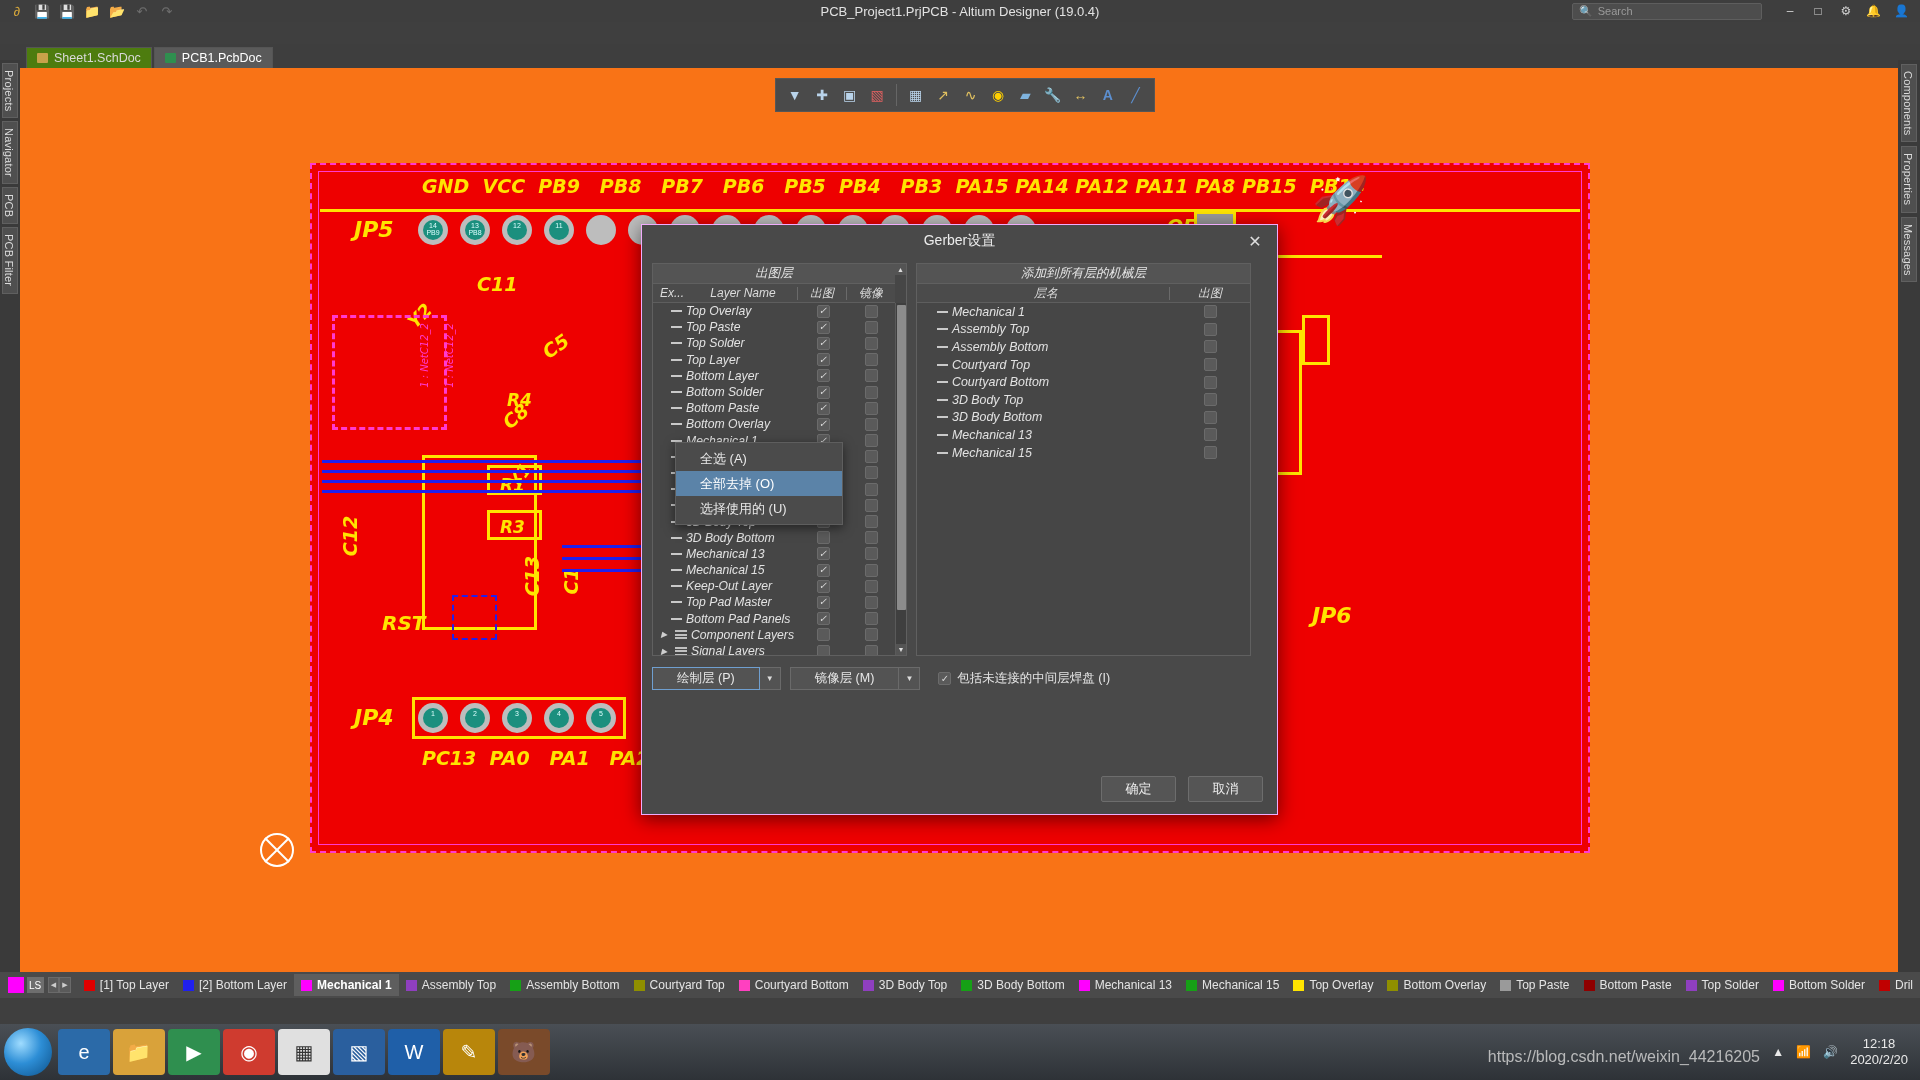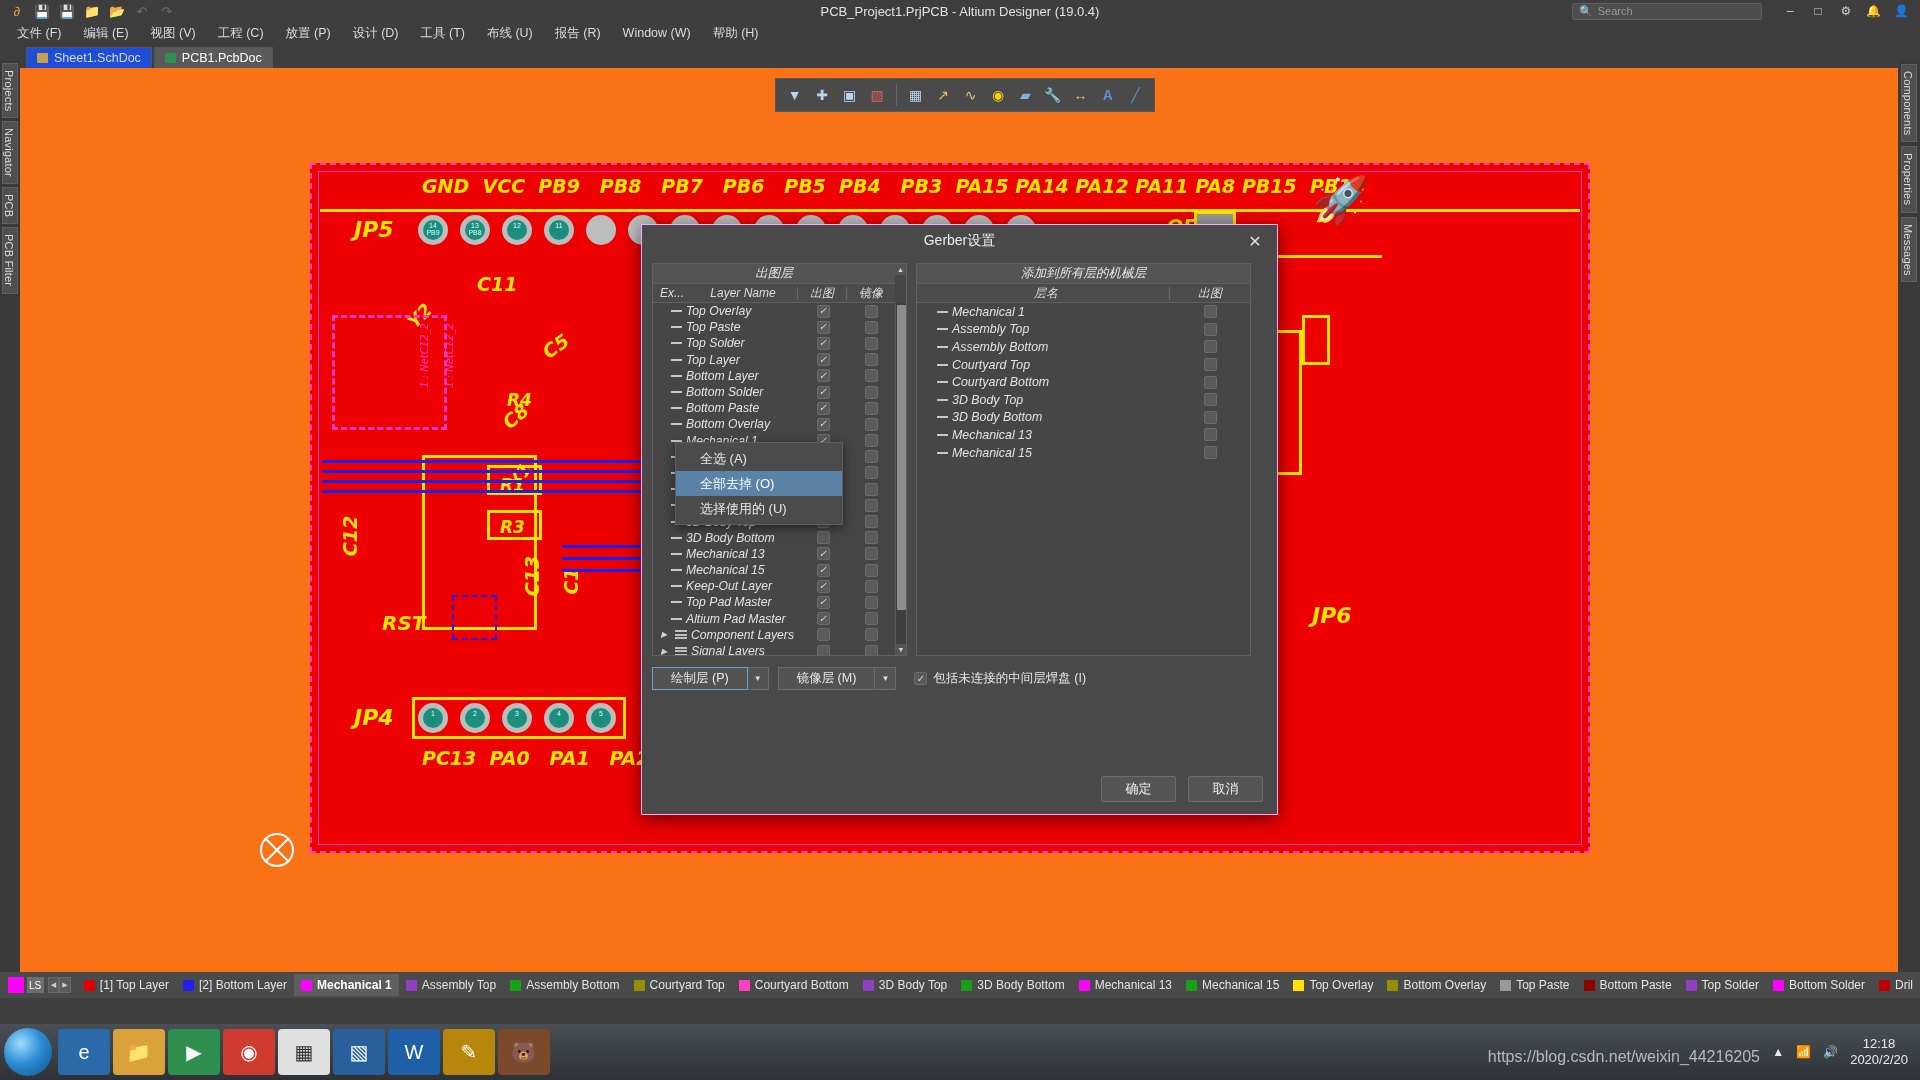--- a/index.html
+++ b/index.html
@@ -45,21 +45,21 @@
   .menu-item { padding:2px 11px; font-size:12.5px; color:#dadada; white-space:nowrap; }
 
   
   .tabstrip {
     position:absolute; top:44px; left:0; width:1920px; height:24px;
     background:#3e3e3e; display:flex; align-items:flex-end; padding-left:26px;
   }
   .doctab {
     height:21px; display:flex; align-items:center; gap:6px;
     padding:0 10px; font-size:12.5px; color:#d9d9d9;
-    background:#1d4ed8; margin-right:2px; border:1px solid #555; border-bottom:none;
+    background:#4d7c0f; margin-right:2px; border:1px solid #555; border-bottom:none;
   }
   .doctab.active { background:#5a5a5a; color:#fff; }
   .tab-sq { width:11px; height:10px; border-radius:1px; }
 
   
   .leftrail {
     position:absolute; top:60px; left:0; width:20px; height:930px;
     background:#3a3a3a;
   }
   .vtab {
@@ -171,21 +171,21 @@
   .sb-up, .sb-dn { height:11px; background:#545454; color:#ddd; font-size:7px;
                    display:flex; align-items:center; justify-content:center; }
   .sb-thumb { position:absolute; left:1px; width:9px; background:#8c8c8c; border-radius:1px; }
 
   .rowR { height:17.6px; display:flex; align-items:center; font-size:12.4px; color:#e2e2e2; }
   .rowR .rnm { flex:1; display:flex; align-items:center; padding-left:20px; gap:4px; }
 
   .dlg-ctrls { display:flex; align-items:center; gap:9px; margin-top:11px; }
   .splitbtn { display:flex; height:23px; }
   .sb-main {
-    background:#535353; border:1px solid #6a6a6a; padding:0 18px;
+    background:#535353; border:1px solid #6a6a6a; padding:0 24px;
     display:flex; align-items:center; font-size:12.5px; color:#e8e8e8;
   }
   .sb-main.focus { border-color:#6f9fd0; }
   .sb-arrow {
     width:21px; background:#535353; border:1px solid #6a6a6a; border-left:none;
     display:flex; align-items:center; justify-content:center; font-size:8px; color:#ddd;
   }
   .incl { display:flex; align-items:center; gap:6px; font-size:12.5px; color:#e4e4e4; margin-left:9px; }
 
   .ctxmenu {
@@ -288,33 +288,20 @@
         <span>Search</span>
       </div>
       <div class="win-btn">–</div>
       <div class="win-btn">□</div>
       <div class="win-btn">⚙</div>
       <div class="win-btn">🔔</div>
       <div class="win-btn">👤</div>
     </div>
   </div>
 
-  <div class="menubar">
-    <div class="menu-item">文件 (F)</div>
-    <div class="menu-item">编辑 (E)</div>
-    <div class="menu-item">视图 (V)</div>
-    <div class="menu-item">工程 (C)</div>
-    <div class="menu-item">放置 (P)</div>
-    <div class="menu-item">设计 (D)</div>
-    <div class="menu-item">工具 (T)</div>
-    <div class="menu-item">布线 (U)</div>
-    <div class="menu-item">报告 (R)</div>
-    <div class="menu-item">Window (W)</div>
-    <div class="menu-item">帮助 (H)</div>
-  </div>
 
   <div class="tabstrip">
     <div class="doctab">
       <span class="tab-sq" style="background:#c8a24a"></span>
       <span>Sheet1.SchDoc</span>
     </div>
     <div class="doctab active">
       <span class="tab-sq" style="background:#2f8f4f"></span>
       <span>PCB1.PcbDoc</span>
     </div>
@@ -724,21 +711,21 @@
                   <div class="cbcell">
                     <span class="cb">✓</span>
                   </div>
                   <div class="cbcell">
                     <span class="cb"></span>
                   </div>
                 </div>
                 <div class="row">
                   <div class="rnm">
                     <span class="dash"></span>
-                    <span>Altium Pad Master</span>
+                    <span>Bottom Pad Panels</span>
                   </div>
                   <div class="cbcell">
                     <span class="cb">✓</span>
                   </div>
                   <div class="cbcell">
                     <span class="cb"></span>
                   </div>
                 </div>
                 <div class="row">
                   <div class="rnm">

